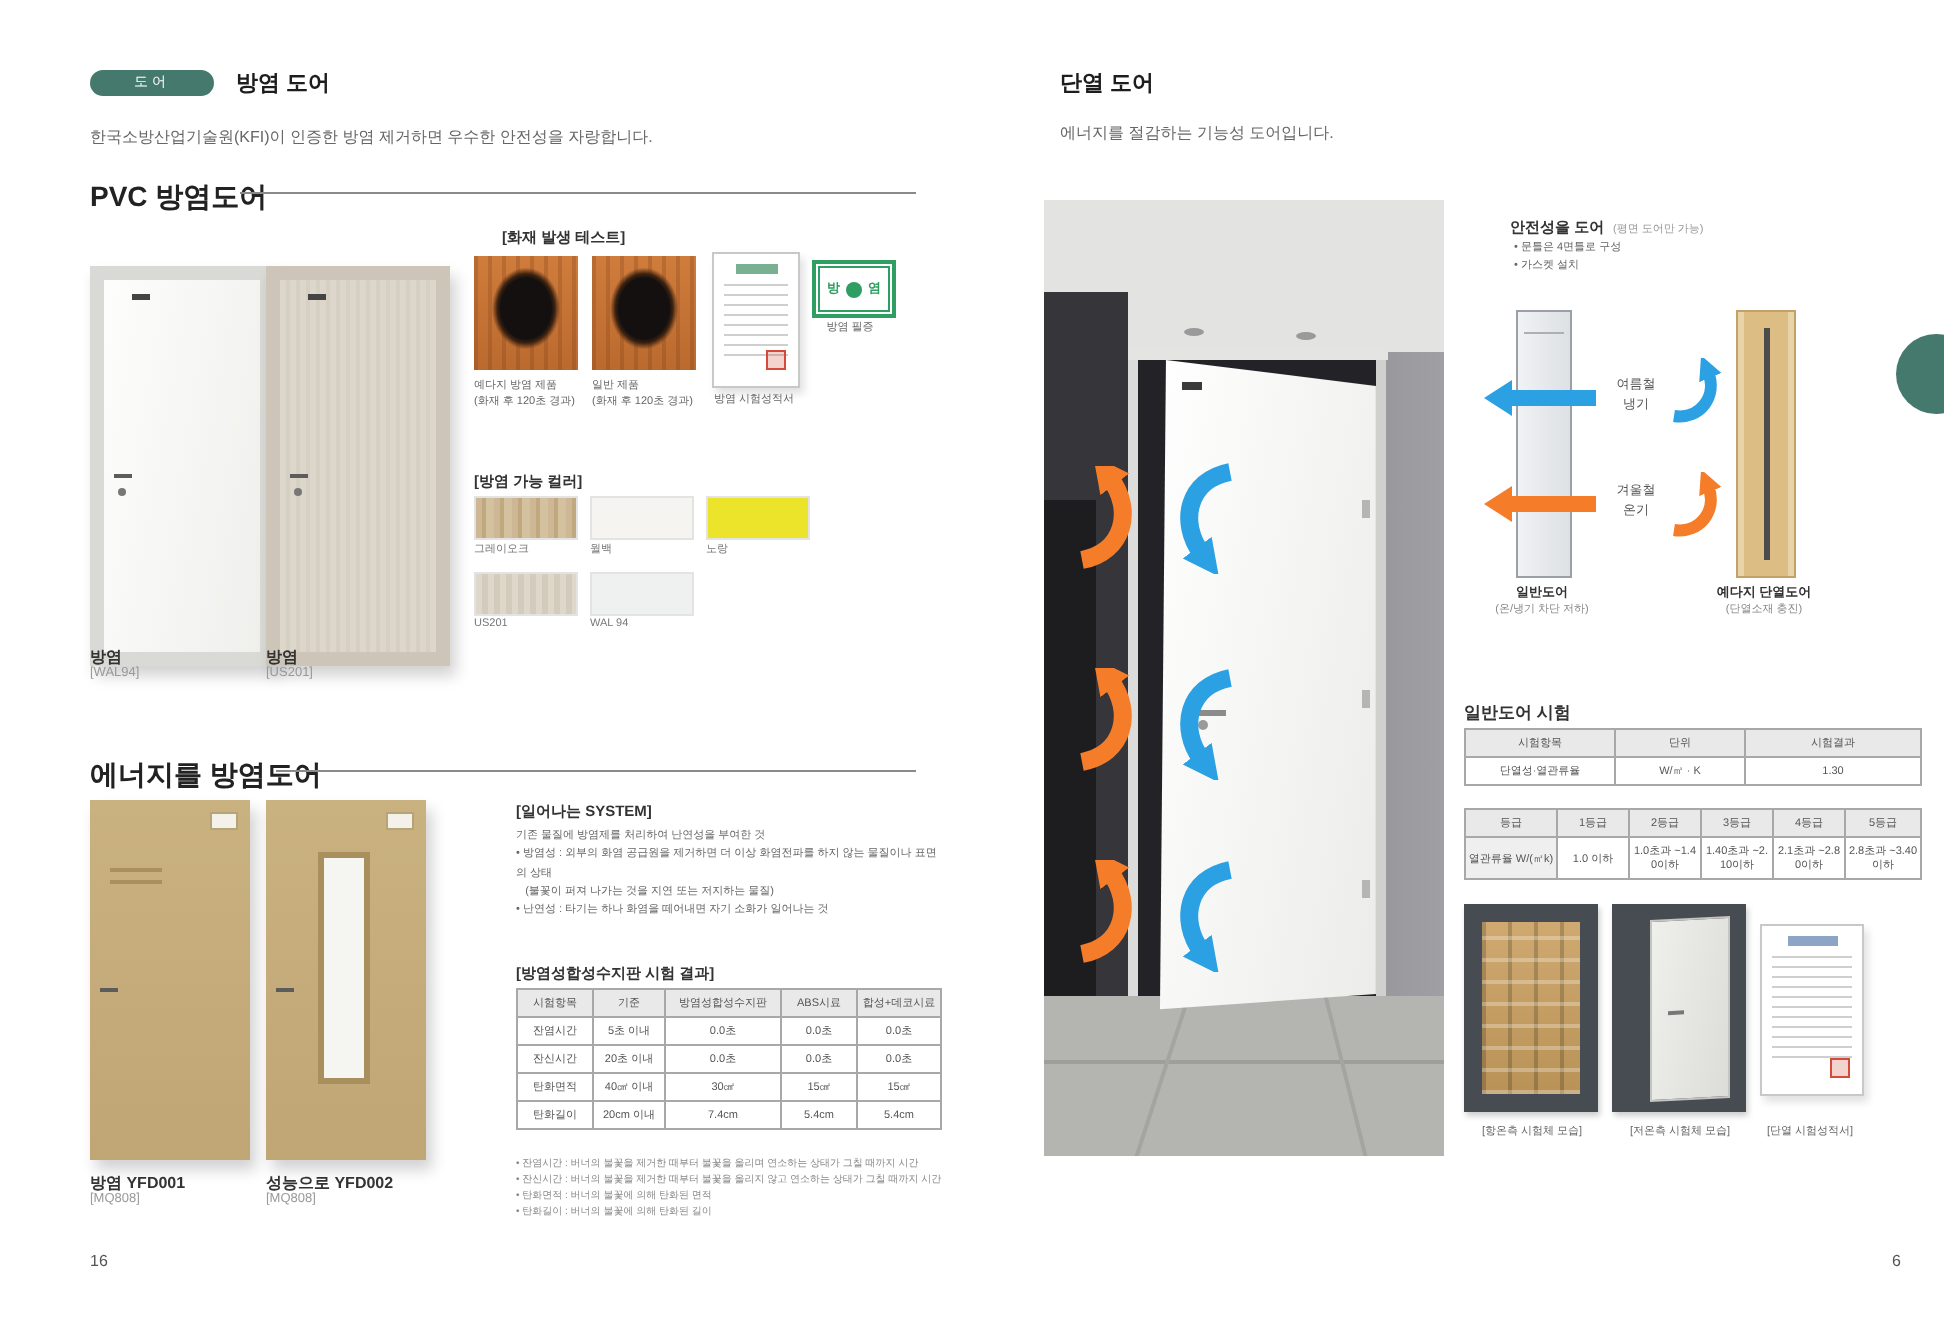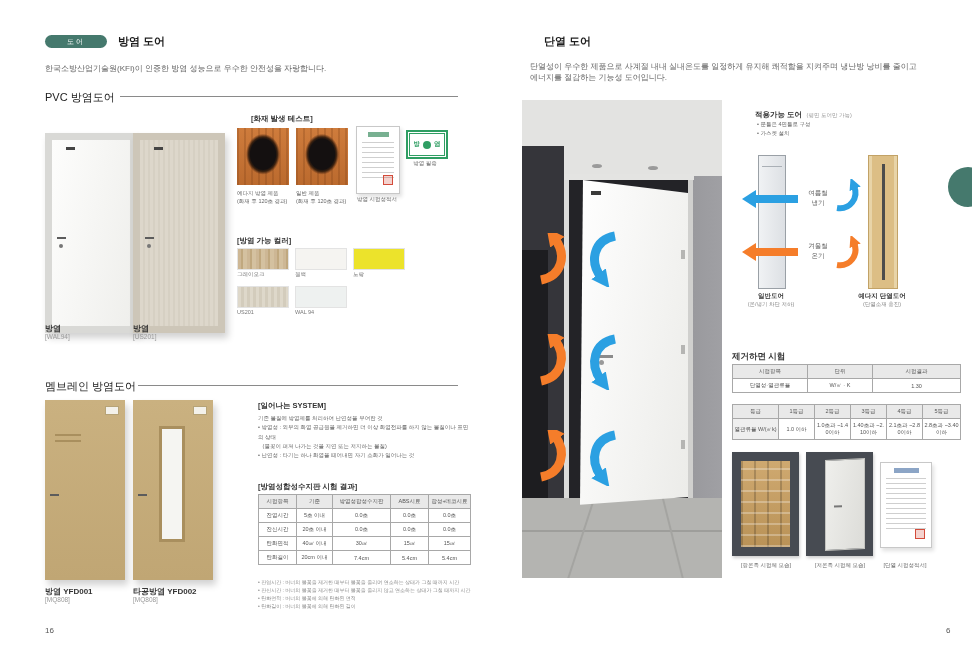--- a/index.html
+++ b/index.html
@@ -5,21 +5,21 @@
   html,body{margin:0;padding:0;background:#fff;}
   .page{position:relative;width:972px;height:662px;background:#ffffff;overflow:hidden;
         font-family:"Liberation Sans","DejaVu Sans",sans-serif;color:#222;}
   .abs{position:absolute;}
 
   
   .pill{background:#45796d;color:#fff;font-size:7px;line-height:13px;text-align:center;
         border-radius:8px;width:62px;height:13px;letter-spacing:2px;}
   .h-title{font-size:11px;font-weight:bold;color:#1d1d1d;}
   .sub{font-size:8px;color:#666;}
-  .sec-head{font-size:11px;font-weight:normal;color:#222;}
+  .sec-head{font-size:14px;font-weight:bold;color:#222;}
   .sec-line{height:1px;background:#8a8a8a;}
   .br-head{font-size:7.5px;font-weight:bold;color:#333;}
   .cap{font-size:5.5px;color:#666;line-height:1.5;}
   .cap-c{font-size:5.5px;color:#666;text-align:center;}
   .prod-name{font-size:8px;font-weight:bold;color:#333;}
   .prod-code{font-size:6.5px;color:#999;}
   .tiny{font-size:5.5px;color:#666;line-height:1.7;}
   .foot .list-row{font-size:5px;color:#888;line-height:1.6;}
   .pageno{font-size:8px;color:#555;}
 
@@ -141,21 +141,21 @@
         </marker>
       <marker id="head-orange-s" markerUnits="userSpaceOnUse" markerWidth="14" markerHeight="14" refX="3" refY="6" orient="auto">
           <path d="M0,0 L12,6 L0,12 Z" fill="#f57d2a"></path>
         </marker>
     </defs>
   </svg>
 
   <div>
     <div class="abs pill" style="left:45px;top:35px">도어</div>
     <div class="abs h-title" style="left:118px;top:34px">방염 도어</div>
-    <div class="abs sub" style="left:45px;top:63px">한국소방산업기술원(KFI)이 인증한 방염 성능으로 우수한 안전성을 자랑합니다.</div>
+    <div class="abs sub" style="left:45px;top:63px">한국소방산업기술원(KFI)이 인증한 방염 제거하면 우수한 안전성을 자랑합니다.</div>
 
     <div class="abs sec-head" style="left:45px;top:90px">PVC 방염도어</div>
     <div class="abs sec-line" style="left:120px;top:96px;width:338px"></div>
 
     <div class="abs door-ph door-w" style="left:45px;top:133px;width:78px;height:186px">
       <div class="topmark"></div>
       <div class="handle"></div>
       <div class="handle2"></div>
     </div>
     <div class="abs door-ph door-t" style="left:133px;top:133px;width:78px;height:186px">
@@ -197,37 +197,37 @@
     <div class="abs swatch" style="left: 295px; top: 248px; background: rgb(245, 244, 241);"></div>
     <div class="abs swatch" style="left: 353px; top: 248px; background: rgb(236, 227, 43);"></div>
     <div class="abs swatch-label" style="left:237px;top:271px">그레이오크</div>
     <div class="abs swatch-label" style="left:295px;top:271px">월백</div>
     <div class="abs swatch-label" style="left:353px;top:271px">노랑</div>
     <div class="abs swatch wood2" style="left:237px;top:286px"></div>
     <div class="abs swatch" style="left: 295px; top: 286px; background: rgb(238, 241, 240);"></div>
     <div class="abs swatch-label" style="left:237px;top:309px">US201</div>
     <div class="abs swatch-label" style="left:295px;top:309px">WAL 94</div>
 
-    <div class="abs sec-head" style="left:45px;top:379px">멤브레인 방염도어</div>
+    <div class="abs sec-head" style="left:45px;top:379px">에너지를 방염도어</div>
     <div class="abs sec-line" style="left:138px;top:385px;width:320px"></div>
 
     <div class="abs mem" style="left:45px;top:400px;width:80px;height:180px">
       <div class="groove"></div>
       <div class="groove2"></div>
       <div class="sticker"></div>
       <div class="handle"></div>
     </div>
     <div class="abs mem" style="left:133px;top:400px;width:80px;height:180px">
       <div class="win"></div>
       <div class="sticker"></div>
       <div class="handle"></div>
     </div>
     <div class="abs prod-name" style="left:45px;top:586px">방염 YFD001</div>
     <div class="abs prod-code" style="left:45px;top:596px">[MQ808]</div>
-    <div class="abs prod-name" style="left:133px;top:586px">타공방염 YFD002</div>
+    <div class="abs prod-name" style="left:133px;top:586px">성능으로 YFD002</div>
     <div class="abs prod-code" style="left:133px;top:596px">[MQ808]</div>
 
     <div class="abs br-head" style="left:258px;top:401px">[일어나는 SYSTEM]</div>
     <div class="abs tiny" style="left:258px;top:414px;width:214px">
         <div class="list-row">기존 물질에 방염제를 처리하여 난연성을 부여한 것</div>
         <div class="list-row">• 방염성 : 외부의 화염 공급원을 제거하면 더 이상 화염전파를 하지 않는 물질이나 표면의 상태</div>
         <div class="list-row">   (불꽃이 퍼져 나가는 것을 지연 또는 저지하는 물질)</div>
         <div class="list-row">• 난연성 : 타기는 하나 화염을 떼어내면 자기 소화가 일어나는 것</div>
       </div>
 
@@ -284,23 +284,22 @@
         <div class="list-row">• 잔염시간 : 버너의 불꽃을 제거한 때부터 불꽃을 올리며 연소하는 상태가 그칠 때까지 시간</div>
         <div class="list-row">• 잔신시간 : 버너의 불꽃을 제거한 때부터 불꽃을 올리지 않고 연소하는 상태가 그칠 때까지 시간</div>
         <div class="list-row">• 탄화면적 : 버너의 불꽃에 의해 탄화된 면적</div>
         <div class="list-row">• 탄화길이 : 버너의 불꽃에 의해 탄화된 길이</div>
       </div>
 
     <div class="abs pageno" style="left:45px;top:626px">16</div>
   </div>
 
   <div>
-    <div class="abs h-title" style="left:544px;top:34px">단열 도어</div>
+    <div class="abs h-title" style="left:530px;top:34px">단열 도어</div>
     <div class="abs sub" style="left:530px;top:61px;width:420px">
-      <div>단열성이 우수한 제품으로 사계절 내내 실내온도를 일정하게 유지해 쾌적함을 지켜주며 냉난방 낭비를 줄이고</div>
       <div>에너지를 절감하는 기능성 도어입니다.</div>
     </div>
 
     <div class="abs photo">
       <div class="ceiling"></div>
       <div class="light" style="left:70px;top:64px"></div>
       <div class="light" style="left:126px;top:66px"></div>
       <div class="rwall"></div>
       <div class="lwall"></div>
       <div class="lband"></div>
@@ -335,21 +334,21 @@
         </svg>
       <svg class="curve-arrow" style="left:62px;top:234px" width="36" height="56" viewBox="0 0 36 56">
           <path d="M31,5 C10,9 5,30 17,46" stroke="#2ba0e2" stroke-width="9" fill="none" marker-end="url(#head-blue)"></path>
         </svg>
       <svg class="curve-arrow" style="left:62px;top:330px" width="36" height="56" viewBox="0 0 36 56">
           <path d="M31,5 C10,9 5,30 17,46" stroke="#2ba0e2" stroke-width="9" fill="none" marker-end="url(#head-blue)"></path>
         </svg>
     </div>
 
     <div class="abs" style="left:755px;top:103px">
-      <span class="br-head">적용가능 도어</span>
+      <span class="br-head">안전성을 도어</span>
       <span style="font-size:5.5px;color:#999">(평면 도어만 가능)</span>
     </div>
     <div class="abs tiny" style="left:757px;top:120px">
         <div class="list-row">• 문틀은 4면틀로 구성</div>
         <div class="list-row">• 가스켓 설치</div>
       </div>
 
     <div class="abs dia-door-l">
         <div class="inline"></div>
       </div>
@@ -380,21 +379,21 @@
       </svg>
     <svg class="abs" style="left:833px;top:236px" width="30" height="34" viewBox="0 0 30 34">
         <path d="M4,29 C17,31 26,19 21,7" stroke="#f57d2a" stroke-width="6" fill="none" marker-end="url(#head-orange-s)"></path>
       </svg>
 
     <div class="abs dia-cap-name" style="left:738px;top:292px;width:66px">일반도어</div>
     <div class="abs dia-cap-sub" style="left:731px;top:301px;width:80px">(온/냉기 차단 저하)</div>
     <div class="abs dia-cap-name" style="left:845px;top:292px;width:74px">예다지 단열도어</div>
     <div class="abs dia-cap-sub" style="left:845px;top:301px;width:74px">(단열소재 충진)</div>
 
-    <div class="abs br-head" style="left:732px;top:351px;font-size:8.5px">제거하면 시험</div>
+    <div class="abs br-head" style="left:732px;top:351px;font-size:8.5px">일반도어 시험</div>
     <table class="abs" style="left:732px;top:364px;width:228px">
       <colgroup>
           <col style="width:75px">
           <col style="width:65px">
           <col style="width:88px">
         </colgroup>
       <thead>
           <tr>
             <th>시험항목</th>
             <th>단위</th>

